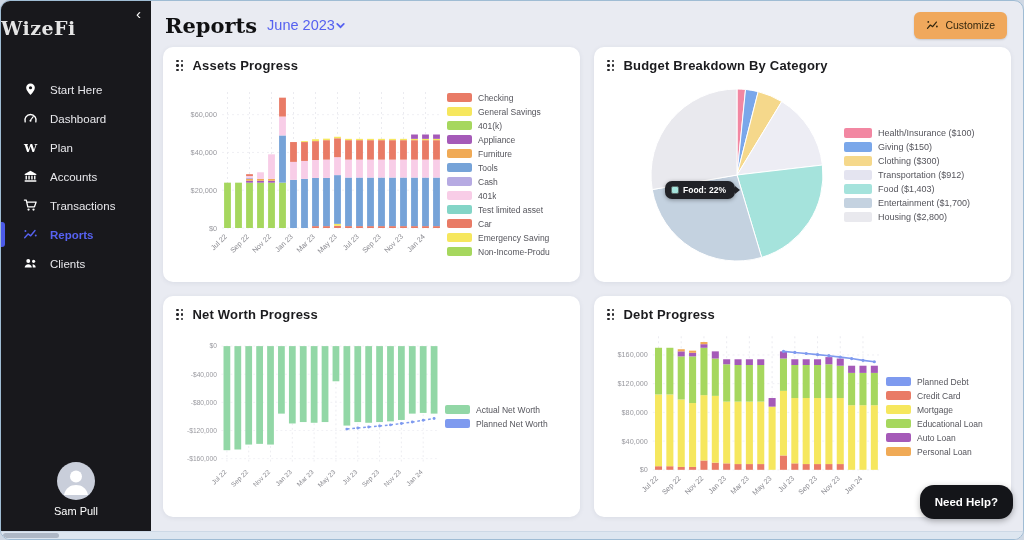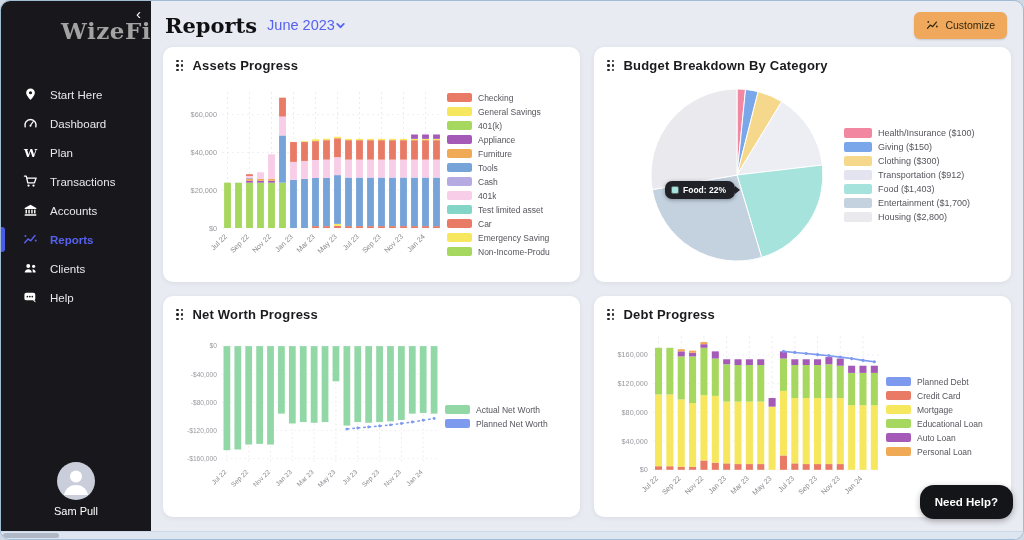--- a/index.html
+++ b/index.html
@@ -5,21 +5,21 @@
   * { box-sizing: border-box; margin: 0; padding: 0; }
   html,body { background:#cfd8e4; font-family:"Liberation Sans", sans-serif; }
   .window{
     width:1024px;height:540px;background:#e9ebf2;border:1px solid #9fbcd4;
     border-radius:10px;overflow:hidden;display:flex;flex-direction:column;position:relative;
   }
   .win-row{flex:1;display:flex;min-height:0;}
   
   .sidebar{width:150px;background:#18181c;position:relative;flex-shrink:0;display:flex;flex-direction:column;}
   .collapse{position:absolute;top:5px;right:10px;color:#fff;font-size:15px;line-height:1;cursor:pointer;}
-  .logo{color:#a3a3a3;font-family:"DejaVu Serif",serif;font-weight:700;font-size:23px;text-align:right;margin-top:16px;letter-spacing:.5px;}
+  .logo{color:#e5e5e5;font-family:"DejaVu Serif",serif;font-weight:700;font-size:19px;text-align:left;margin-top:16px;letter-spacing:.5px;}
   nav{margin-top:36px;}
   .nav-item{display:flex;align-items:center;gap:12px;height:29px;padding-left:22px;color:#e8e8ec;font-size:11.5px;position:relative;cursor:pointer;}
   .nav-item .nicon{width:15px;height:15px;display:inline-flex;color:#fff;flex-shrink:0;}
   .nav-item.active{color:#5661f0;font-weight:700;}
   .nav-item.active .nicon{color:#5661f0;}
   .nav-item.active::before{content:"";position:absolute;left:0;top:2px;bottom:2px;width:4px;background:#4b5ae8;border-radius:0 3px 3px 0;}
   .user{position:absolute;bottom:14px;left:0;right:0;display:flex;flex-direction:column;align-items:center;gap:5px;}
   .avatar{width:38px;height:38px;border-radius:50%;background:#c9ceda;display:flex;align-items:center;justify-content:center;overflow:hidden;}
   .username{color:#fff;font-size:11px;text-align:right;}
   
@@ -85,72 +85,60 @@
           <div class="nav-item">
             <span class="nicon">
               <svg viewBox="0 0 16 16">
                 <text x="8" y="12.5" text-anchor="middle" font-size="12.5" font-weight="bold" fill="currentColor" font-family="DejaVu Serif,serif">W</text>
               </svg>
             </span>
             <span>Plan</span>
           </div>
           <div class="nav-item">
             <span class="nicon">
-              <svg viewBox="0 0 16 16" fill="none" stroke="currentColor" stroke-width="1.4" stroke-linecap="round" stroke-linejoin="round">
-                <path d="M1.5 2.2h2l1.6 7.2h7.1L14 4.4H4.1"></path>
-                <circle cx="5.9" cy="12.3" r="1.2" fill="currentColor" stroke="none"></circle>
-                <circle cx="11.2" cy="12.3" r="1.2" fill="currentColor" stroke="none"></circle>
-              </svg>
-            </span>
-            <span>Transactions</span>
-          </div>
-          <div class="nav-item">
-            <span class="nicon">
               <svg viewBox="0 0 16 16" fill="currentColor">
                 <path d="M1.8 5.4L8 1.8l6.2 3.6v.9H1.8z"></path>
                 <rect x="2.7" y="7.1" width="1.5" height="4.1"></rect>
                 <rect x="5.7" y="7.1" width="1.5" height="4.1"></rect>
                 <rect x="8.8" y="7.1" width="1.5" height="4.1"></rect>
                 <rect x="11.8" y="7.1" width="1.5" height="4.1"></rect>
                 <rect x="1.8" y="12" width="12.4" height="1.6"></rect>
               </svg>
             </span>
             <span>Accounts</span>
           </div>
+          <div class="nav-item">
+            <span class="nicon">
+              <svg viewBox="0 0 16 16" fill="none" stroke="currentColor" stroke-width="1.4" stroke-linecap="round" stroke-linejoin="round">
+                <path d="M1.5 2.2h2l1.6 7.2h7.1L14 4.4H4.1"></path>
+                <circle cx="5.9" cy="12.3" r="1.2" fill="currentColor" stroke="none"></circle>
+                <circle cx="11.2" cy="12.3" r="1.2" fill="currentColor" stroke="none"></circle>
+              </svg>
+            </span>
+            <span>Transactions</span>
+          </div>
           <div class="nav-item active">
             <span class="nicon">
               <svg viewBox="0 0 16 16" fill="none" stroke="currentColor" stroke-width="1.5" stroke-linecap="round" stroke-linejoin="round">
                 <path d="M1.8 11.5L5.4 7.4l2.8 2 4.6-5.6"></path>
                 <path d="M13.6 9v.01M2.6 4.2v.01" stroke-width="2.1"></path>
               </svg>
             </span>
             <span>Reports</span>
           </div>
           <div class="nav-item">
             <span class="nicon">
               <svg viewBox="0 0 16 16" fill="currentColor">
                 <circle cx="5.6" cy="5.3" r="2.1"></circle>
                 <path d="M1.8 12.2c0-2 1.7-3.4 3.8-3.4s3.8 1.4 3.8 3.4z"></path>
                 <circle cx="11.3" cy="5.7" r="1.7"></circle>
                 <path d="M10.2 8.9c1.9.1 3.3 1.3 3.3 3.3h-3.1z"></path>
               </svg>
             </span>
             <span>Clients</span>
-          </div>
-          <div class="nav-item">
-            <span class="nicon">
-              <svg viewBox="0 0 16 16">
-                <rect x="1.5" y="3" width="11.6" height="8" rx="2" fill="currentColor"></rect>
-                <path d="M10.4 10.8l3 2.4-.6-2.4z" fill="currentColor"></path>
-                <circle cx="4.7" cy="7" r=".9" fill="#18181c"></circle>
-                <circle cx="7.3" cy="7" r=".9" fill="#18181c"></circle>
-                <circle cx="9.9" cy="7" r=".9" fill="#18181c"></circle>
-              </svg>
-            </span>
-            <span>Help</span>
           </div>
         </nav>
       <div class="user">
         <div class="avatar">
           <svg width="38" height="38" viewBox="0 0 38 38">
             <circle cx="19" cy="14.5" r="6" fill="#fff"></circle>
             <path d="M7 33c1.5-7 6.3-10 12-10s10.5 3 12 10z" fill="#fff"></path>
           </svg>
         </div>
         <div class="username">Sam Pull</div>

